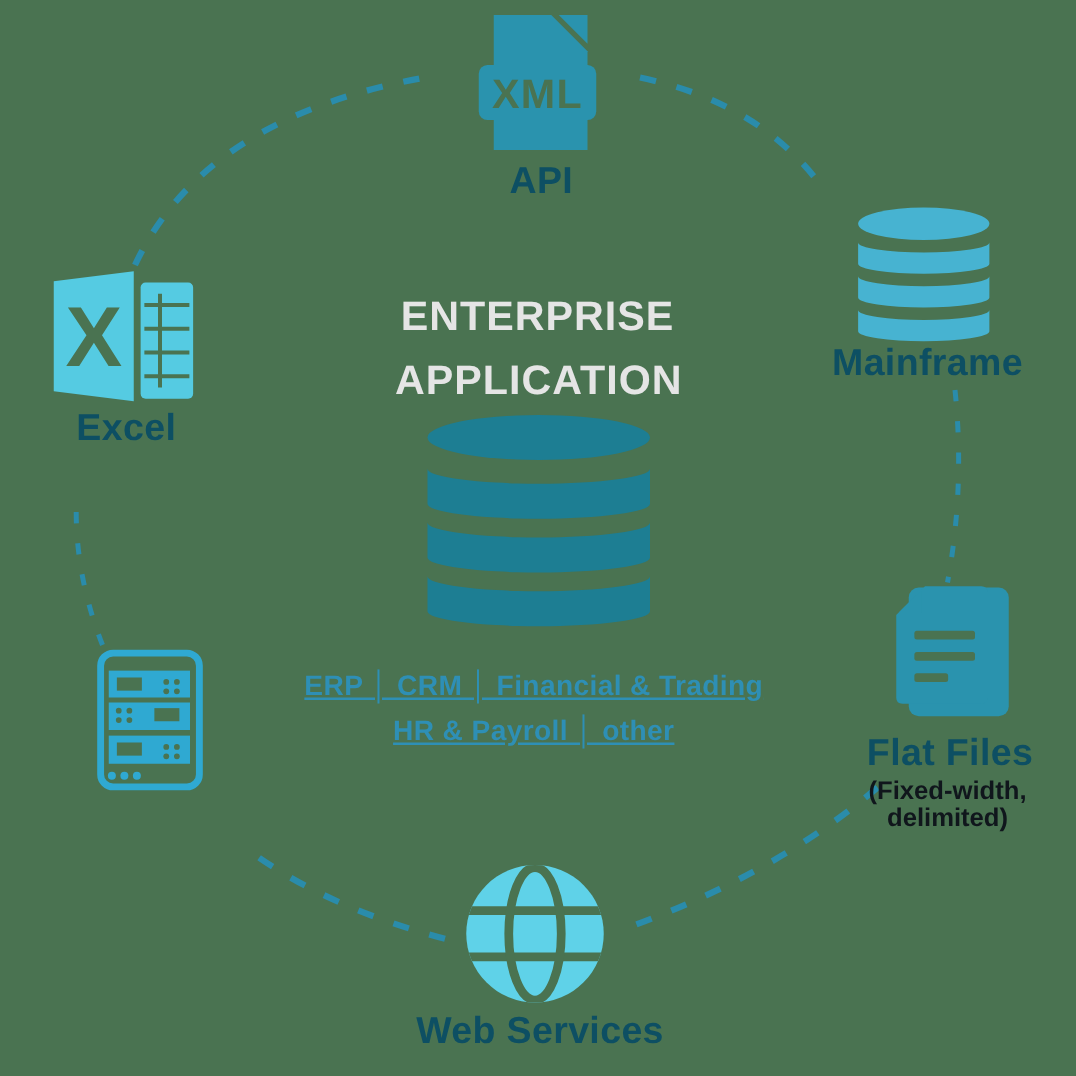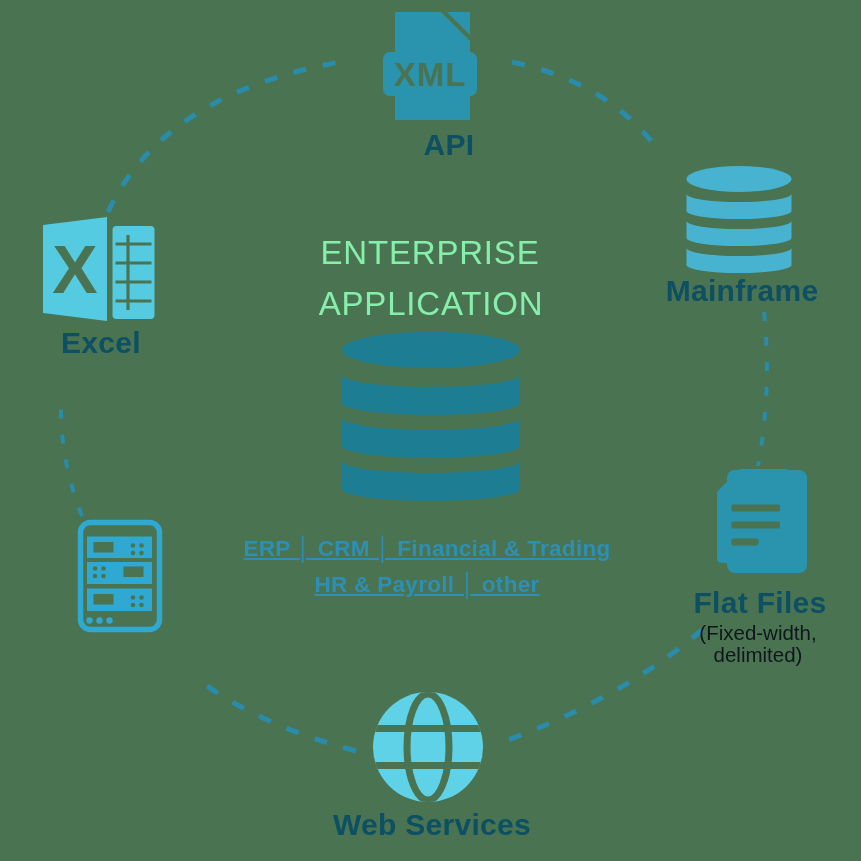--- a/index.html
+++ b/index.html
@@ -19,41 +19,41 @@
     color:#0d4f63;
     font-weight:700;
     font-size:30px;
     text-align:center;
     letter-spacing:0.3px;
   }
   .title-line{
     position:absolute;
     transform:translate(-50%,-50%);
     white-space:nowrap;
-    color:#86efac;
-    font-weight:400;
+    color:#e5e5e5;
+    font-weight:700;
     font-size:33px;
     letter-spacing:0.8px;
   }
   .subtitle-line{
     position:absolute;
     transform:translate(-50%,-50%);
     white-space:nowrap;
     color:#2e8fb5;
     font-weight:600;
     font-size:22.5px;
     letter-spacing:0.3px;
     text-decoration:underline;
   }
   .caption-line{
     position:absolute;
     transform:translate(-50%,-50%);
     white-space:nowrap;
     color:#10161c;
-    font-weight:400;
+    font-weight:700;
     font-size:20.5px;
     text-align:center;
   }
 </style>
 </head>
 <body>
 
 <div id="stage">
 
   <svg id="icons-svg" viewBox="0 0 861 861">
@@ -153,21 +153,21 @@
       <path d="M342,461 a89,12 0 0 0 178,0 v28 a89,12 0 0 1 -178,0 z"></path>
     </g>
   </svg>
 
   <div class="title-line" style="left:430px;top:253px">ENTERPRISE</div>
   <div class="title-line" style="left:431px;top:304px">APPLICATION</div>
 
   <div class="subtitle-line" style="left:427px;top:549px">ERP │ CRM │ Financial &amp; Trading</div>
   <div class="subtitle-line" style="left:427px;top:585px">HR &amp; Payroll │ other</div>
 
-  <div class="lbl" style="left:449px;top:145px">API</div>
+  <div class="lbl" style="left:433px;top:145px">API</div>
   <div class="lbl" style="left:742px;top:291px">Mainframe</div>
   <div class="lbl" style="left:101px;top:343px">Excel</div>
   <div class="lbl" style="left:760px;top:603px">Flat Files</div>
   <div class="caption-line" style="left:758px;top:633px">(Fixed-width,</div>
   <div class="caption-line" style="left:758px;top:655px">delimited)</div>
   <div class="lbl" style="left:432px;top:825px">Web Services</div>
 
 </div>
 
 </body></html>

